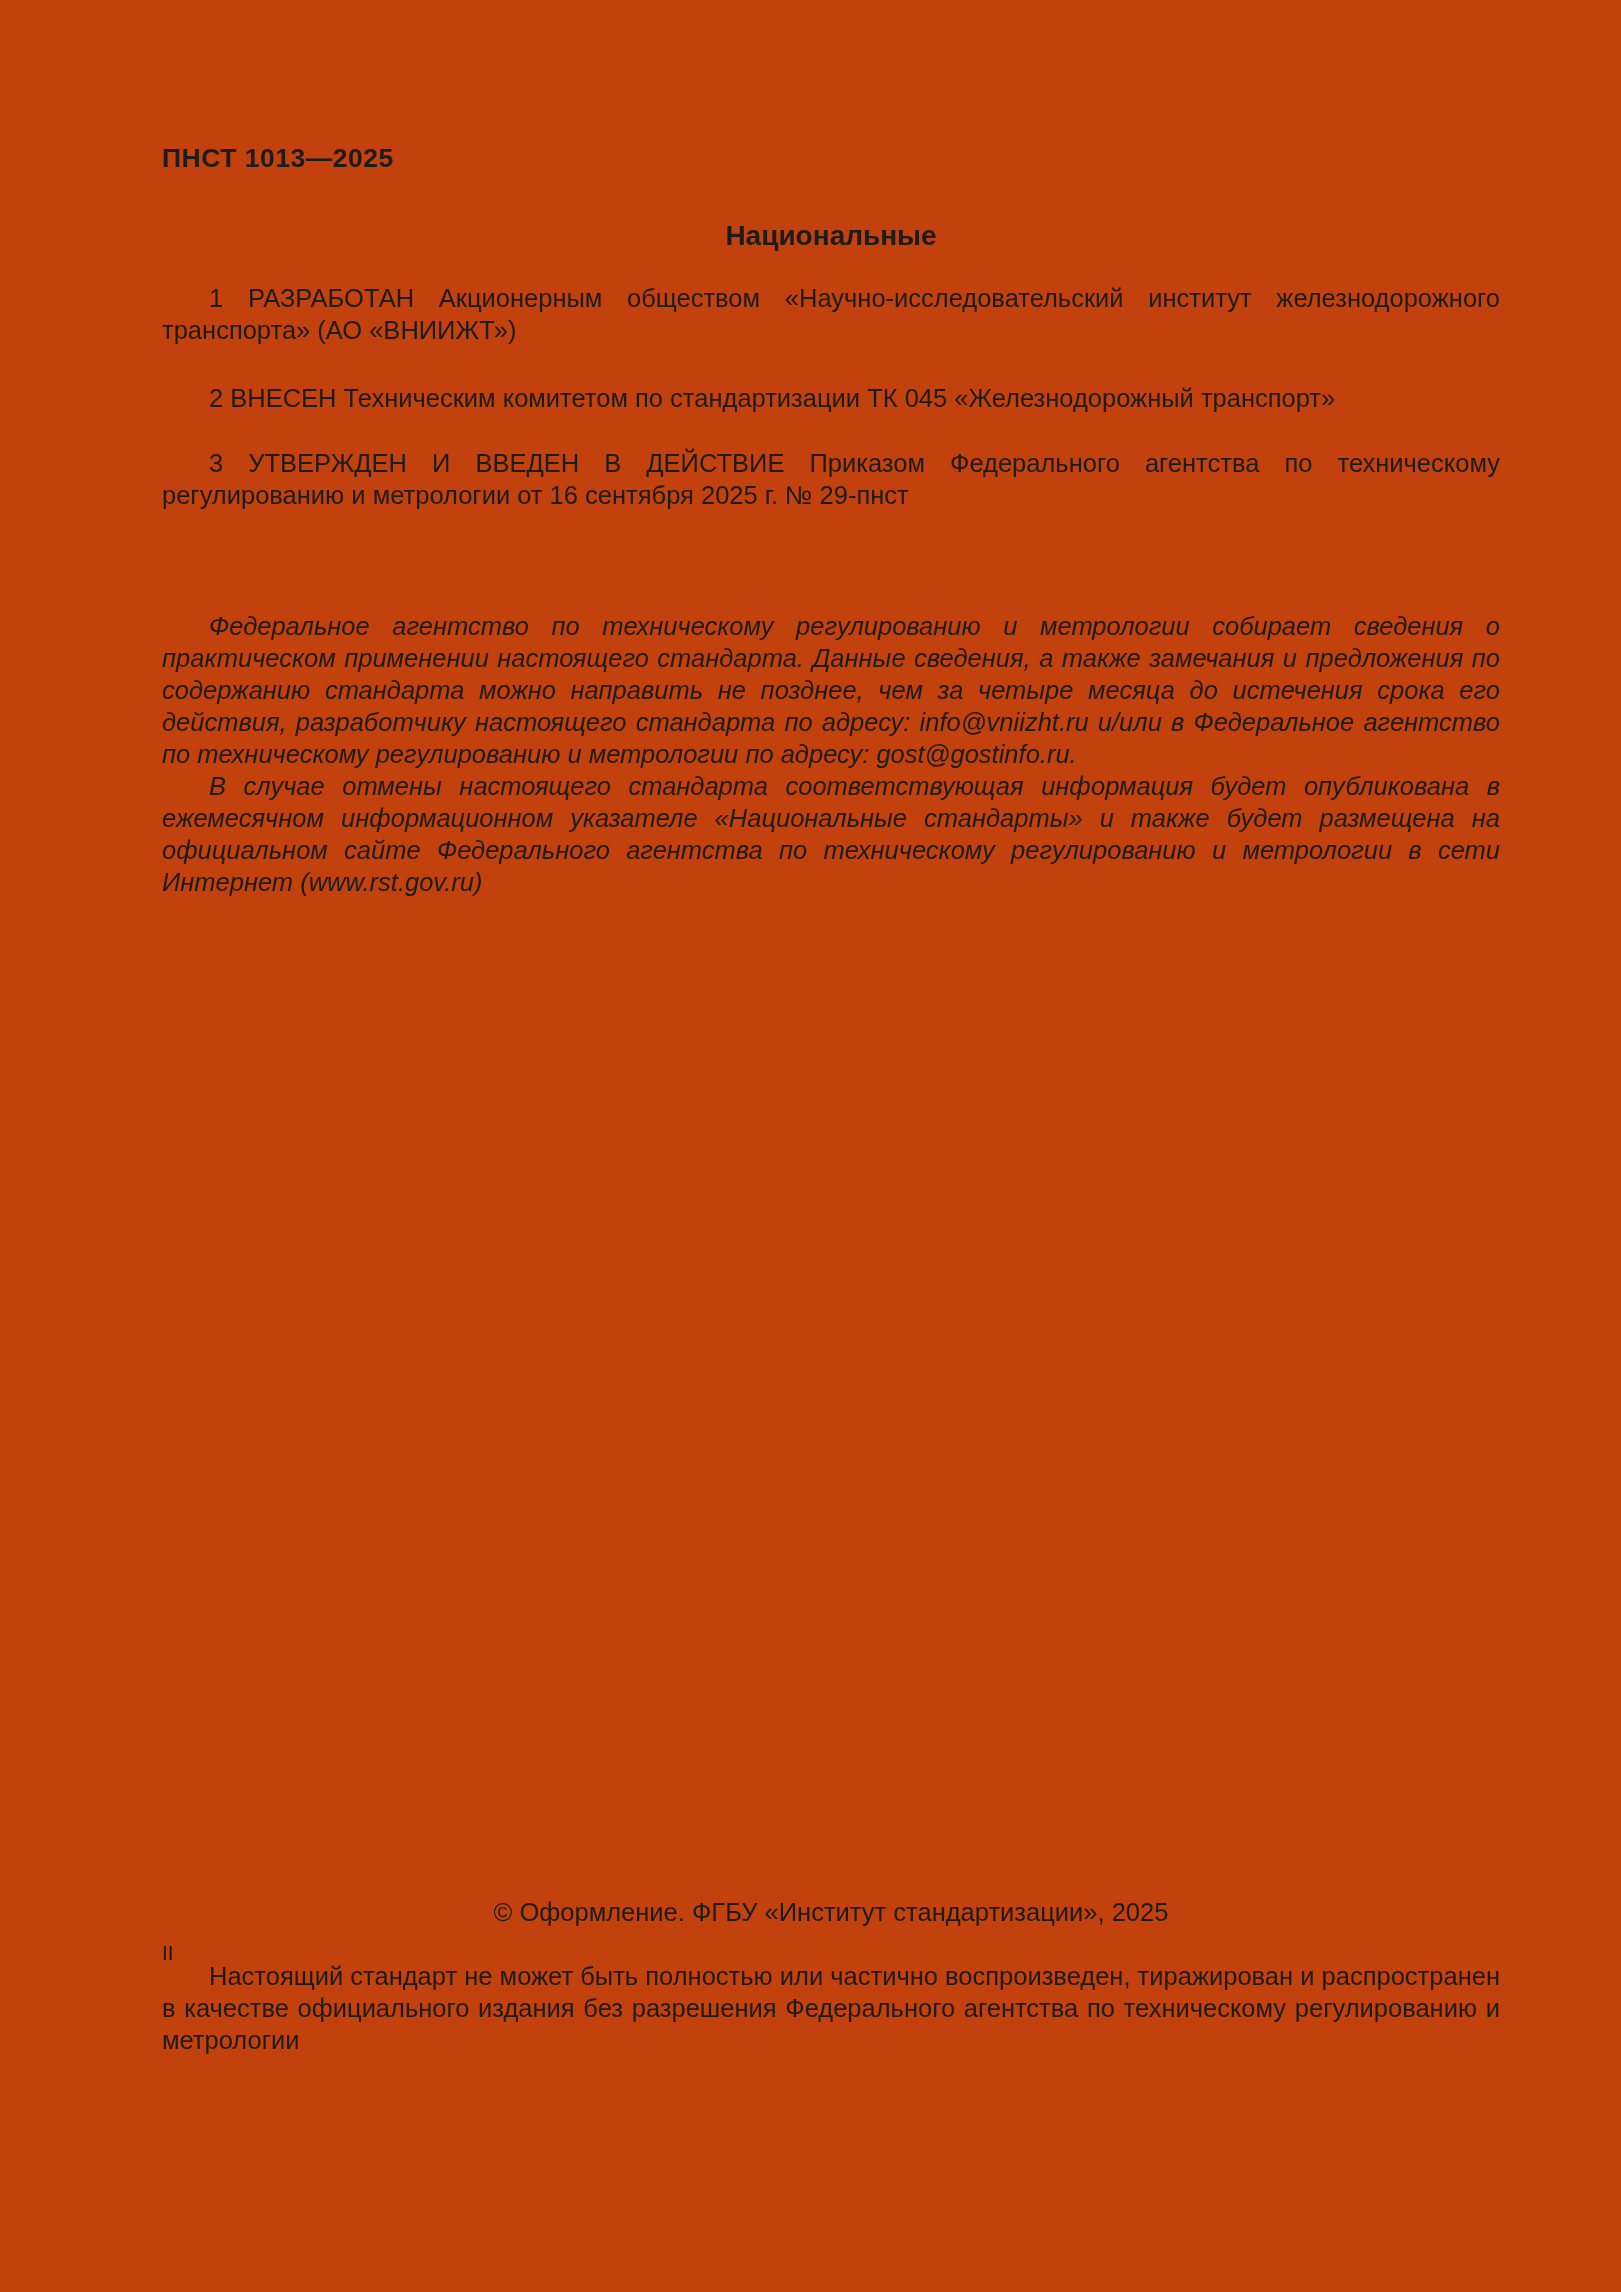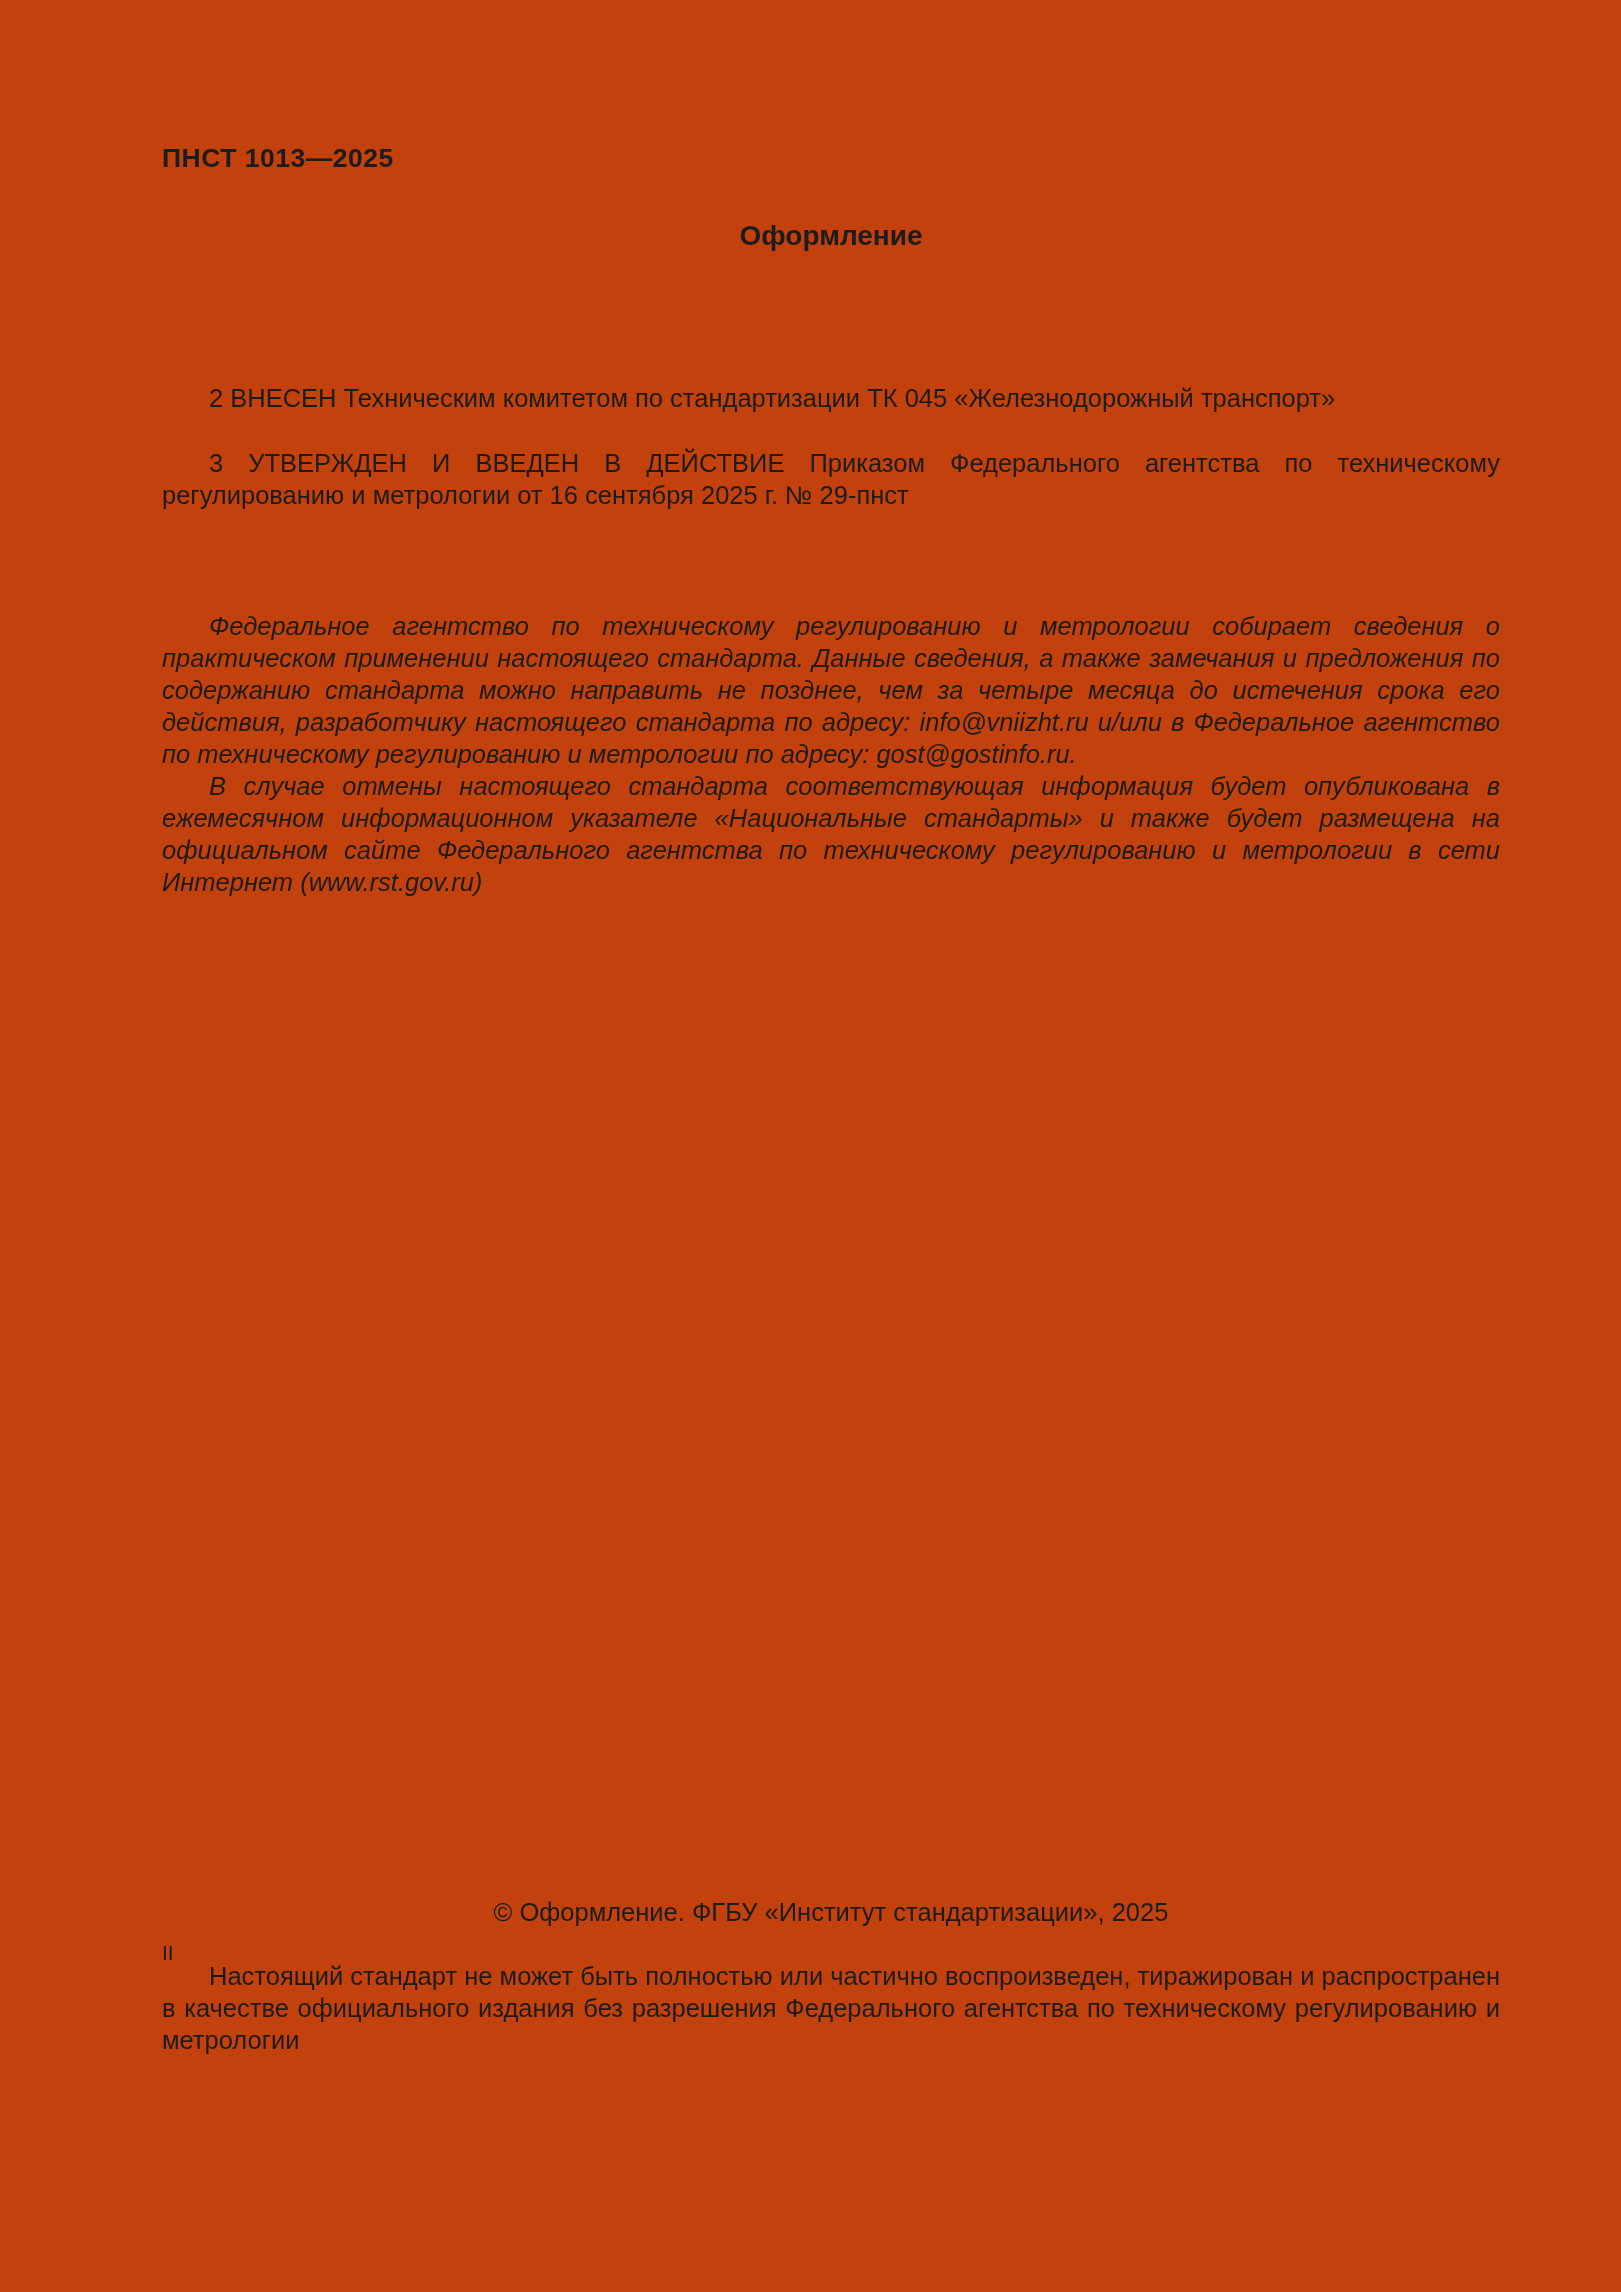--- a/index.html
+++ b/index.html
@@ -64,22 +64,25 @@
     line-height: 32px;
   }
 </style>
 </head>
 <body>
 
 <div class="page">
 
   <div class="abs doc-code">ПНСТ 1013—2025</div>
 
-  <h1 class="abs doc-title">Оформление</h1>
+  <h1 class="abs doc-title">Национальные</h1>
 
+  <div class="abs bodytext p1">
+    <p>1  РАЗРАБОТАН Акционерным обществом «Научно-исследовательский институт железнодорож­ного транспорта» (АО «ВНИИЖТ»)</p>
+  </div>
 
   <div class="abs bodytext p2">
     <p>2  ВНЕСЕН Техническим комитетом по стандартизации ТК 045 «Железнодорожный транспорт»</p>
   </div>
 
   <div class="abs bodytext p3">
     <p>3  УТВЕРЖДЕН  И ВВЕДЕН В ДЕЙСТВИЕ Приказом Федерального агентства по техническому регулированию и метрологии от 16 сентября 2025 г. № 29-пнст</p>
   </div>
 
   <div class="abs bodytext notice">

